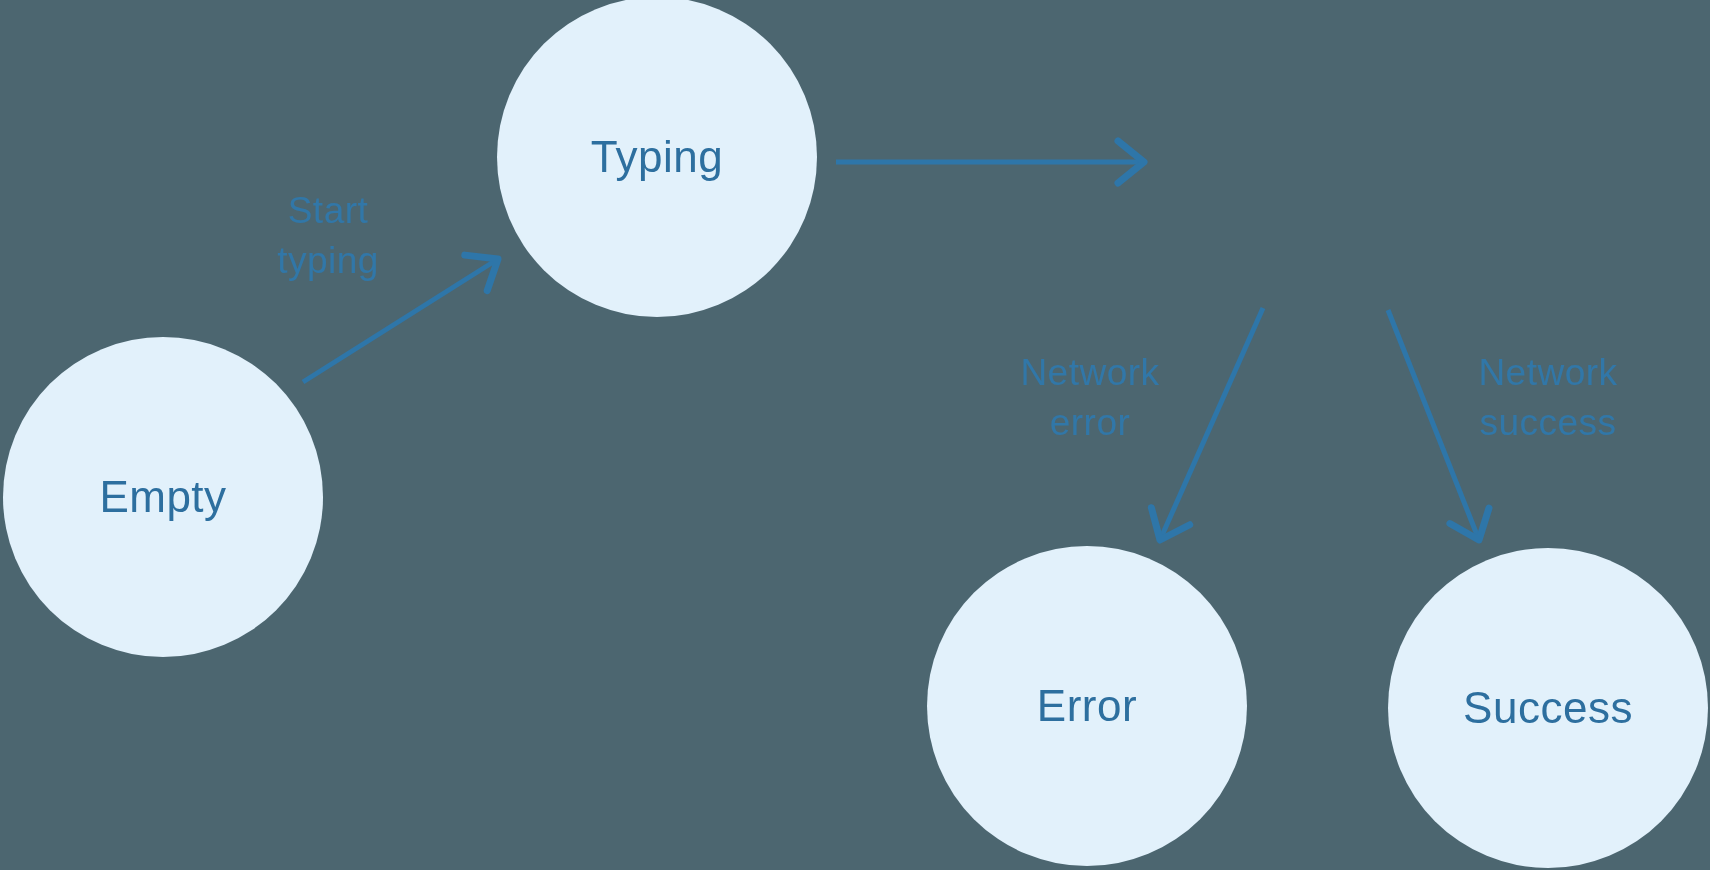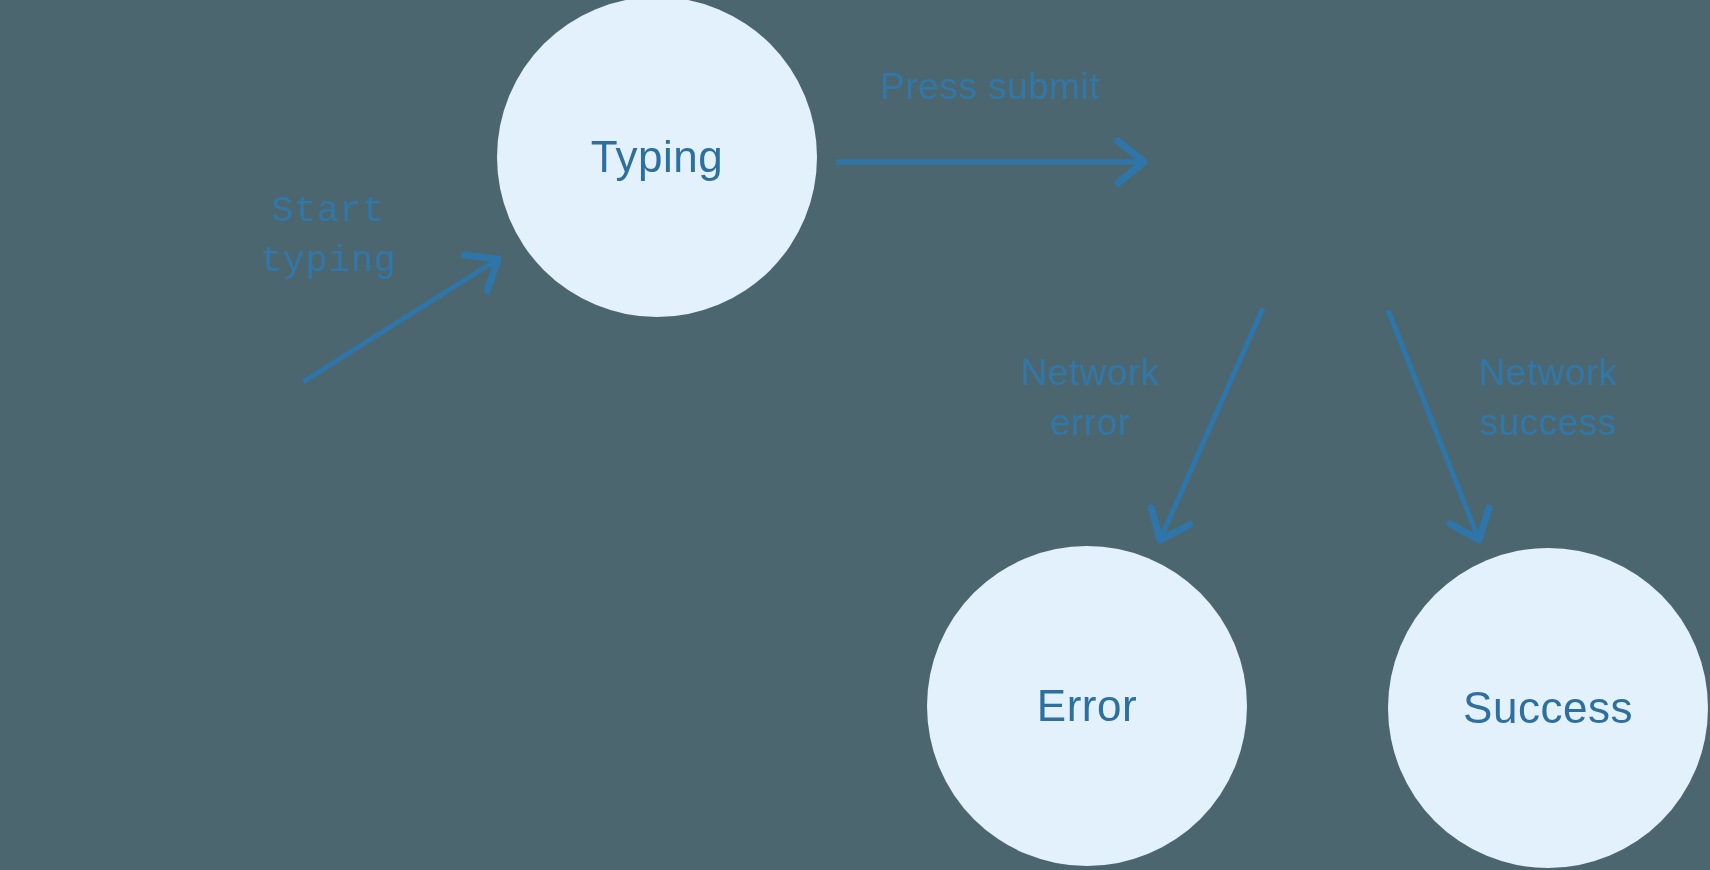--- a/index.html
+++ b/index.html
@@ -63,38 +63,40 @@
       <marker id="arrowhead" markerUnits="userSpaceOnUse" markerWidth="64" markerHeight="64" refX="30" refY="32" orient="auto">
         <path d="M4 11 L30 32 L4 53" fill="none" stroke="#2E76A9" stroke-width="7" stroke-linecap="round" stroke-linejoin="round"></path>
       </marker>
     </defs>
     <line x1="303" y1="382" x2="498" y2="259" marker-end="url(#arrowhead)"></line>
     <line x1="836" y1="162" x2="1144" y2="162" marker-end="url(#arrowhead)"></line>
     <line x1="1263" y1="308" x2="1160" y2="540" marker-end="url(#arrowhead)"></line>
     <line x1="1388" y1="310" x2="1479" y2="540" marker-end="url(#arrowhead)"></line>
   </svg>
 
+  <div class="node" style="left:3px; top:337px;">
+    <span class="node-label">Empty</span>
+  </div>
 
   <div class="node" style="left:497px; top:-3px;">
     <span class="node-label">Typing</span>
   </div>
 
 
   <div class="node" style="left:927px; top:546px;">
     <span class="node-label">Error</span>
   </div>
 
   <div class="node" style="left:1388px; top:548px;">
     <span class="node-label">Success</span>
   </div>
 
-  <div class="edge-label" style="left:178px; top:186px;font-family:Liberation Mono, monospace;">Start
+  <div class="edge-label" style="left:178px; top:186px;">Start
 typing</div>
 
-  <div class="edge-label" style="left:840px; top:62px;">Press submit</div>
 
   <div class="edge-label" style="left:940px; top:348px;">Network
 error</div>
 
   <div class="edge-label" style="left:1398px; top:348px;">Network
 success</div>
 
 </div>
 
 </body></html>

